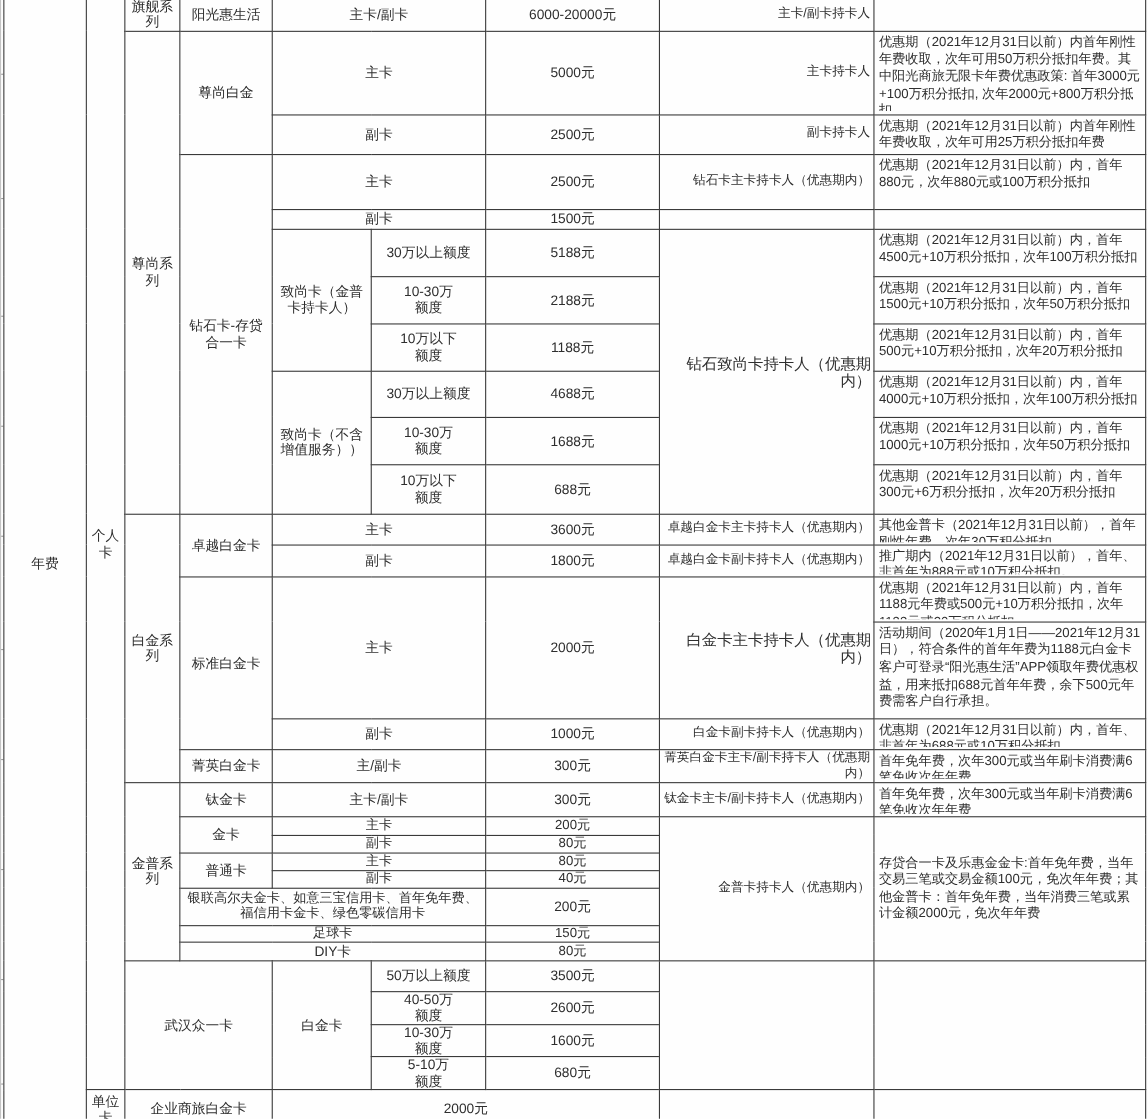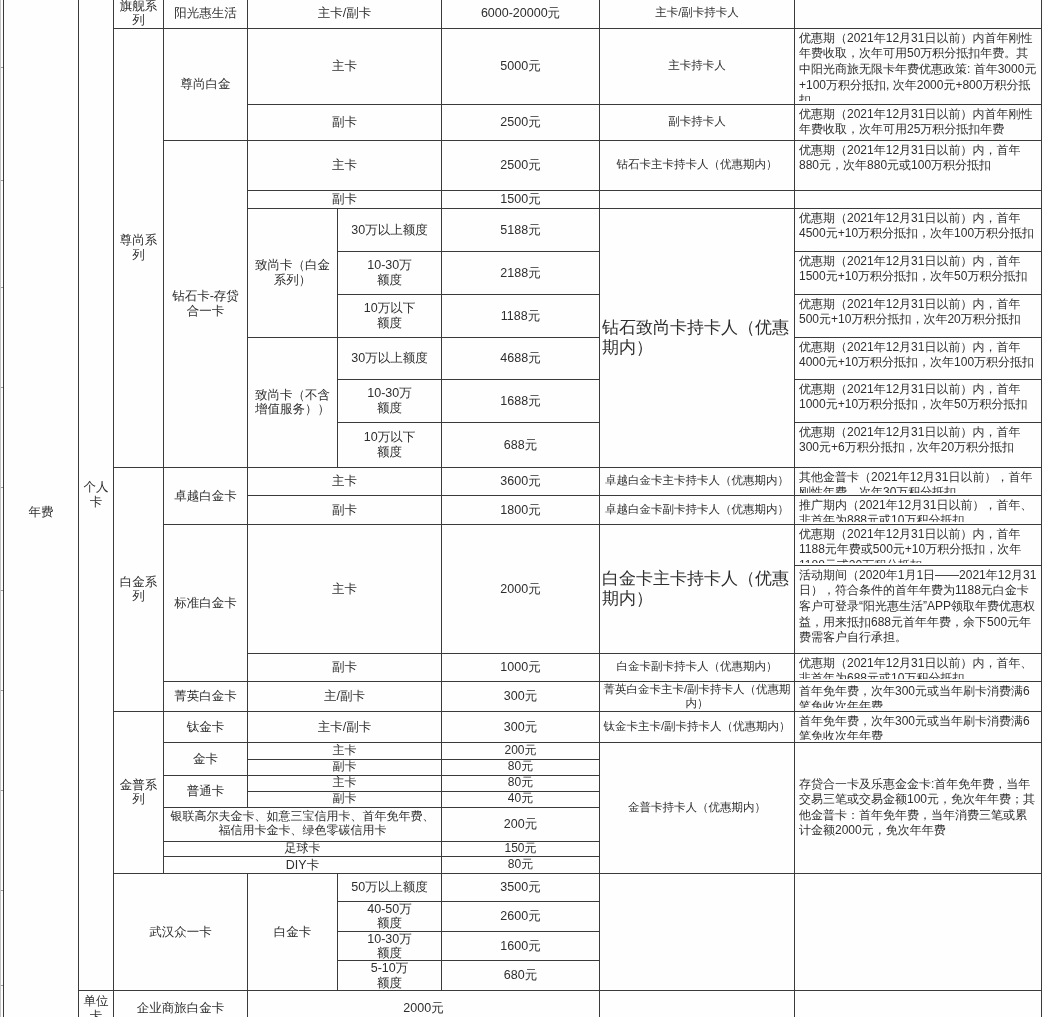--- a/index.html
+++ b/index.html
@@ -6,22 +6,22 @@
   body{
     width:1044px;height:1017px;overflow:hidden;background:#fdfdfd;
     font-family:"Liberation Sans","DejaVu Sans",sans-serif;
     color:#2e2e2e;
   }
   .sheet{position:absolute;top:0;left:0;width:1044px;height:1017px;overflow:hidden;border-left:1px solid #c4c4c4;}
   table{position:absolute;top:-2px;left:2px;border-collapse:collapse;table-layout:fixed;width:1038px;background:#fefefe;}
   td{border:1px solid #3a3a3a;padding:0 2px;text-align:center;vertical-align:middle;
      font-size:12.5px;line-height:1.15;overflow:hidden;}
   td.note{ text-align:left;vertical-align:top;padding:2px 4px;font-size:12px;line-height:1.3;}
-  td.holder{text-align:center;vertical-align:middle;padding:1px 3px;font-size:11.5px;line-height:1.2;}
-  td.holder-c{text-align:left;vertical-align:middle;font-size:17px;}
+  td.holder{text-align:right;vertical-align:middle;padding:1px 3px;font-size:11.5px;line-height:1.2;}
+  td.holder-c{text-align:right;vertical-align:middle;font-size:14px;}
   .clip{overflow:hidden;}
   .pre{white-space:pre-line;}
   .sm{font-size:12px;}
   .tick{position:absolute;left:0;width:3px;border-top:1px solid #9a9a9a;height:0;}
 </style>
 </head>
 <body>
 
 <div class="sheet">
   <div class="tick" style="top:67px"></div>
@@ -91,21 +91,21 @@
       </tr>
 
       <tr style="height:18px">
         <td colspan="2">副卡</td>
         <td>1500元</td>
         <td class="holder"></td>
         <td class="note"></td>
       </tr>
 
       <tr style="height:43px">
-        <td rowspan="3">致尚卡（白金系列）</td>
+        <td rowspan="3">致尚卡（金普卡持卡人）</td>
         <td class="pre">30万以上额度</td>
         <td>5188元</td>
         <td rowspan="6" class="holder-c">钻石致尚卡持卡人（优惠期内）</td>
         <td class="note">
             <div class="clip" style="height:37px">优惠期（2021年12月31日以前）内，首年4500元+10万积分抵扣，次年100万积分抵扣</div>
           </td>
       </tr>
 
       <tr style="height:43px">
         <td class="pre">10-30万

